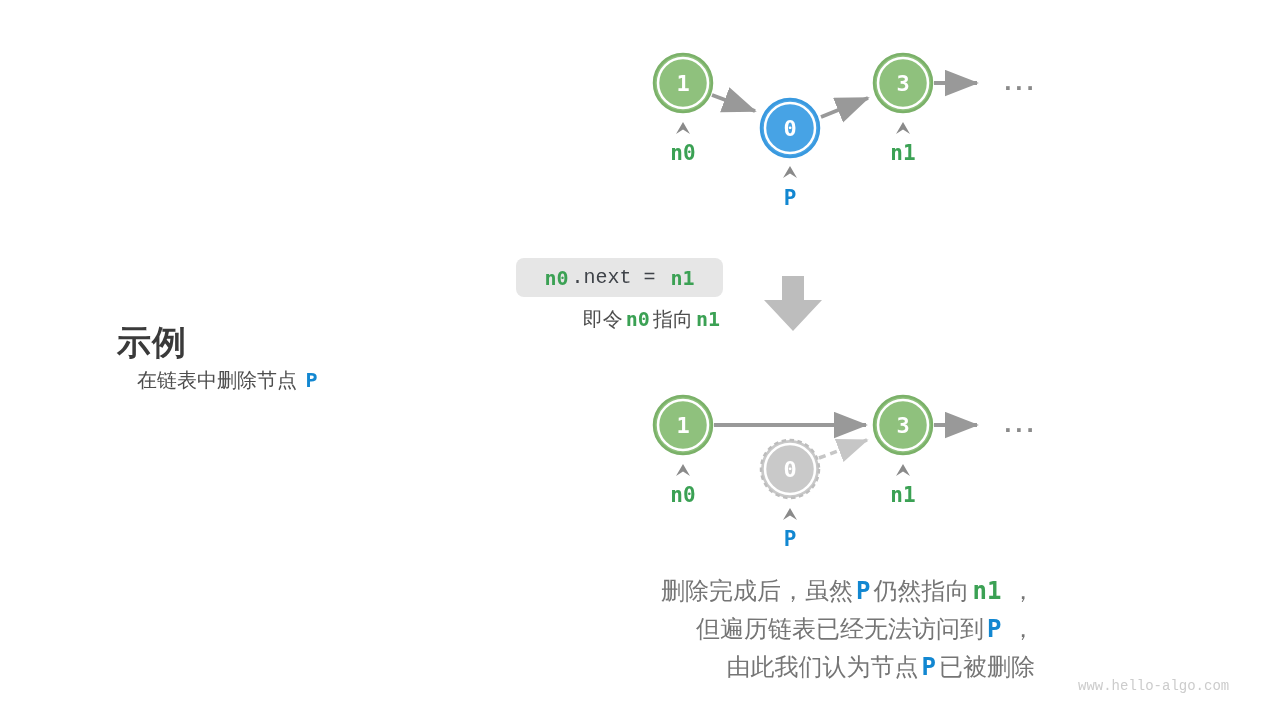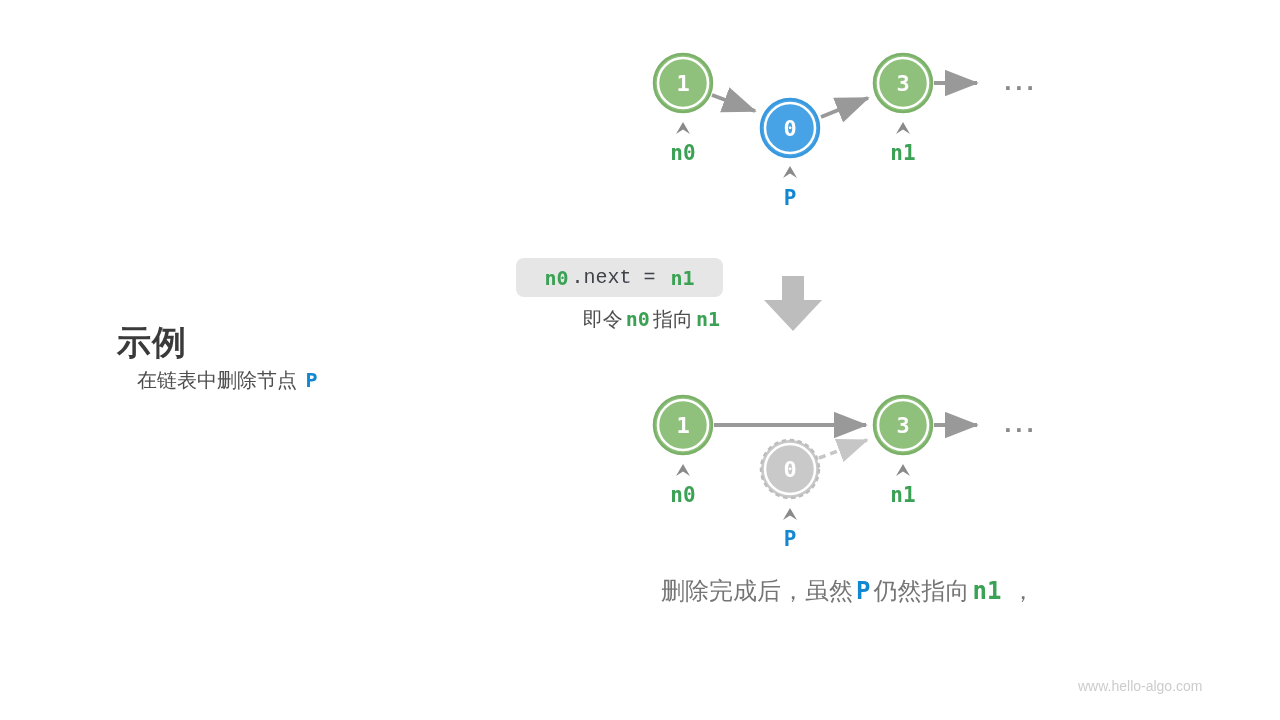--- a/index.html
+++ b/index.html
@@ -52,21 +52,21 @@
     text-anchor:middle;
   }
   .lbl-g{fill:#3ba154;}
   .lbl-b{fill:#1287d1;}
   .dots{
     font-family:"DejaVu Sans Mono",monospace;font-size:22px;font-weight:700;
     fill:#8a8a8a;text-anchor:middle;letter-spacing:-2px;
   }
 
   .watermark{
-    left:1078px;top:678px;font-family:Liberation Sans, sans-serif;
+    left:1078px;top:678px;font-family:Liberation Mono, monospace;
     font-size:14px;color:#cccccc;
   }
 </style>
 </head>
 <body>
 
 <svg class="abs" style="left:625px;top:38px" width="440" height="177">
   <defs>
     <marker id="ah-solid" markerWidth="10" markerHeight="8" refX="8.5" refY="3.5" orient="auto">
       <path d="M0,0 L9,3.5 L0,7 Z" fill="#999999"></path>
@@ -156,15 +156,17 @@
   <text x="165" y="166" class="lbl lbl-b">P</text>
 
   <path d="M271,96 L278,84 L285,96 L278,91.5 Z" fill="#8a8a8a"></path>
   <text x="278" y="122" class="lbl lbl-g">n1</text>
 
   <text x="393" y="52" class="dots">...</text>
 </svg>
 
 <div class="abs note">
   <div><span>删除完成后，虽然</span><span class="seg-p">P</span><span>仍然指向</span><span class="seg-g">n1</span><span> ，</span></div>
+  <div><span>但遍历链表已经无法访问到</span><span class="seg-p">P</span><span> ，</span></div>
+  <div><span>由此我们认为节点</span><span class="seg-p">P</span><span>已被删除</span></div>
 </div>
 
 <div class="abs watermark">www.hello-algo.com</div>
 
 </body></html>

